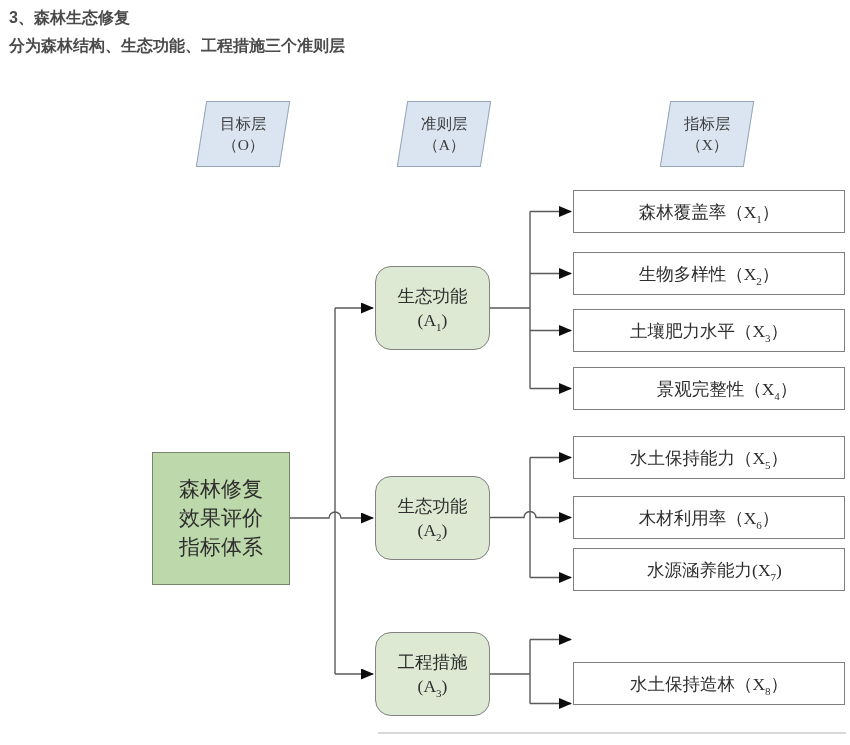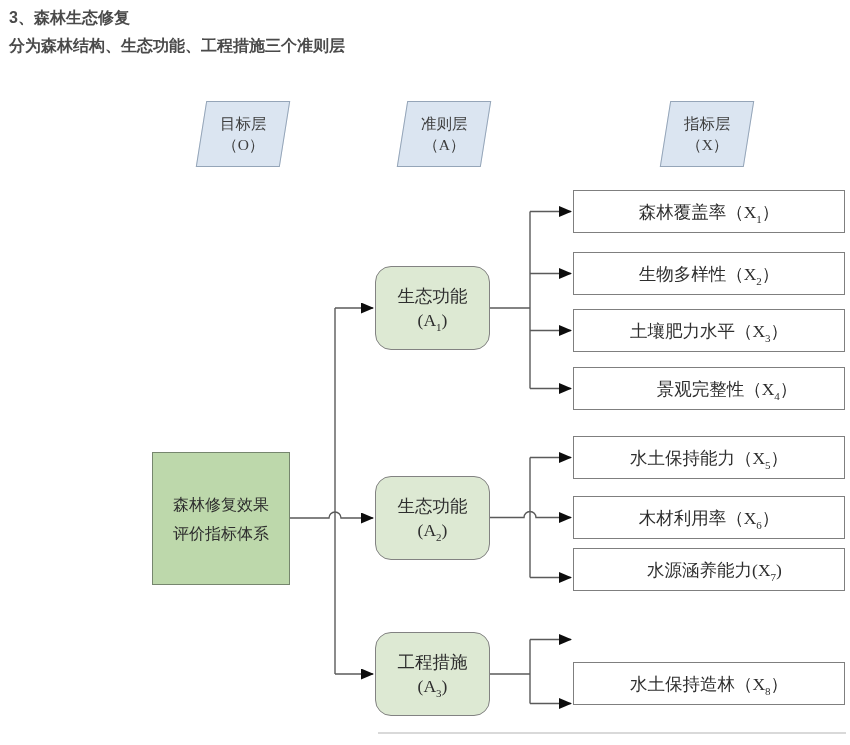--- a/index.html
+++ b/index.html
@@ -18,21 +18,21 @@
   .para { position:absolute; width:84px; height:66px; background:var(--layer-fill);
           border:1.4px solid var(--layer-border); transform:skewX(-9deg);
           display:flex; align-items:center; justify-content:center; box-sizing:border-box; }
   .para .inner { transform:skewX(9deg); text-align:center;
           font-family:"Liberation Serif", serif; font-size:15.5px; color:#3d3d3d; line-height:21px; }
 
   .goal-box { position:absolute; left:152px; top:452px; width:138px; height:133px;
           background:var(--goal-fill); border:1.7px solid var(--goal-border); box-sizing:border-box;
           display:flex; align-items:center; justify-content:center; }
   .goal-label { width:96px; text-align:center; font-family:"Liberation Serif", serif;
-          font-size:16px; line-height:29px; color:var(--text); }
+          font-size:21px; line-height:29px; color:var(--text); }
 
   .crit-box { position:absolute; width:115px; height:84px; background:var(--criterion-fill);
           border:1.5px solid var(--criterion-border); border-radius:16px; box-sizing:border-box;
           display:flex; flex-direction:column; align-items:center; justify-content:center;
           font-family:"Liberation Serif", serif; font-size:17.5px; color:var(--text); line-height:24px; }
 
   .ind-box { position:absolute; left:573px; width:272px; height:43px; background:var(--indicator-fill);
           border:1.4px solid var(--indicator-border); box-sizing:border-box;
           display:flex; align-items:center; justify-content:center;
           font-family:"Liberation Serif", serif; font-size:17.5px; color:var(--text); white-space:nowrap; }

